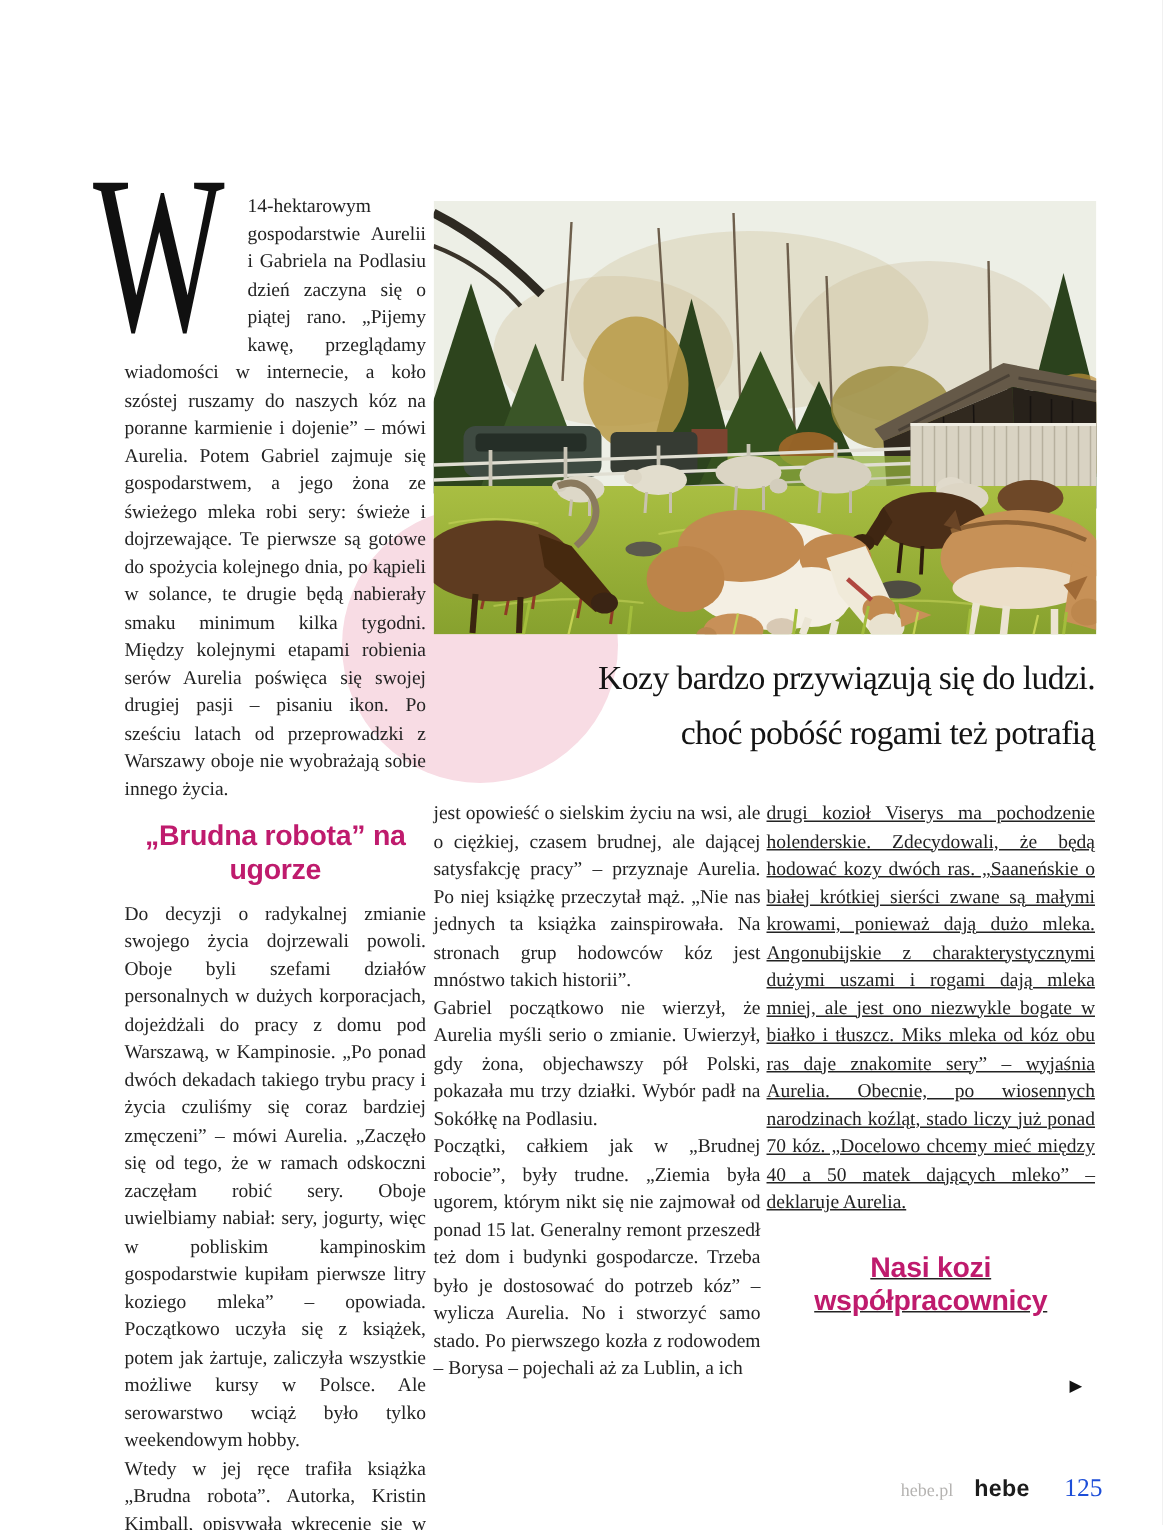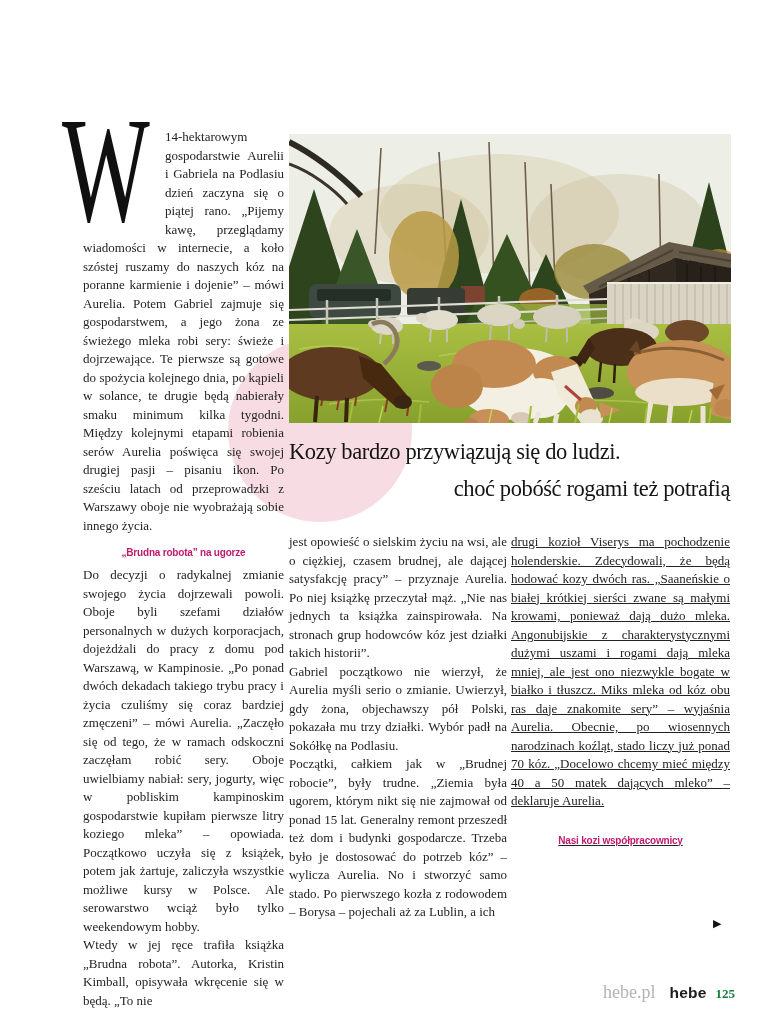--- a/index.html
+++ b/index.html
@@ -20,35 +20,35 @@
     z-index:2;overflow:hidden;
   }
   .photo svg{display:block;width:100%;height:100%;}
   
   .quote{
     position:absolute;left:289px;top:433px;width:441px;z-index:3;
     font-family:"Liberation Serif", serif;font-size:22.5px;
     letter-spacing:-0.4px;color:#141414;
   }
   .quote .ql{display:block;height:37px;line-height:37px;white-space:nowrap;}
-  .quote .ql1{text-align:left;}
+  .quote .ql1{text-align:right;}
   .quote .ql2{text-align:left;}
   .quote .ql3{text-align:right;}
   
   .col{
     position:absolute;top:533px;z-index:3;
     font-size:13px;line-height:18.5px;text-align:justify;
   }
   #col1{left:83px;top:128px;width:201px;}
   #col2{left:289px;width:218px;}
   #col3{left:511px;width:219px;text-decoration:underline;}
   .col p{margin:0;}
   .heading{
     font-family:"Liberation Sans", sans-serif;font-weight:bold;
-    font-size:10px;line-height:1.2;color:#bf1b6d;text-align:center;
+    font-size:19px;line-height:1.2;color:#bf1b6d;text-align:center;
     letter-spacing:-0.2px;margin:12px 0 7px 0;
   }
   #col3 .heading{margin-top:24px;}
   
   .drop-cap{
     float:left;width:97px;height:93px;margin:0 6px 0 -21px;position:relative;
   }
   .drop-cap .glyph{
     position:absolute;left:0;top:-33px;font-size:150px;line-height:1;
     font-family:"Liberation Serif", serif;color:#101010;
@@ -57,27 +57,27 @@
   
   .continuation{
     position:absolute;left:713px;top:917px;z-index:3;
     font-family:"DejaVu Sans", sans-serif;font-size:11px;color:#111;
   }
   
   .footer{
     position:absolute;right:40px;top:982px;z-index:3;
     display:flex;align-items:baseline;gap:14px;
   }
-  .footer .site{color:#b5b3b1;font-size:18px;}
-  .footer .brandwrap{display:flex;align-items:baseline;gap:9px;}
+  .footer .site{color:#b5b3b1;font-size:12px;}
+  .footer .brandwrap{display:flex;align-items:baseline;gap:23px;}
   .footer .brand{
     font-family:"Liberation Sans", sans-serif;font-weight:bold;
     font-size:15.5px;color:#1c1c1c;letter-spacing:0.2px;
   }
-  .footer .pageno{font-size:13px;color:#15803d;font-weight:bold;}
+  .footer .pageno{font-size:17px;color:#1d4ed8;}
 </style>
 </head>
 <body>
 
 <div id="page">
 
   <div class="pink-circle"></div>
 
   <div class="photo">
     <svg viewBox="0 0 442 289" preserveAspectRatio="none">
@@ -311,21 +311,21 @@
           <span class="glyph">W</span>
         </span>
       <span>14-hektarowym gospodarstwie Aurelii i Gabriela na Podlasiu dzień zaczyna się o piątej rano. „Pijemy kawę, przeglądamy wiadomości w internecie, a koło szóstej ruszamy do naszych kóz na poranne karmienie i dojenie” – mówi Aurelia. Potem Gabriel zajmuje się gospodarstwem, a jego żona ze świeżego mleka robi sery: świeże i dojrzewające. Te pierwsze są gotowe do spożycia kolejnego dnia, po kąpieli w solance, te drugie będą nabierały smaku minimum kilka tygodni. Między kolejnymi etapami robienia serów Aurelia poświęca się swojej drugiej pasji – pisaniu ikon. Po sześciu latach od przeprowadzki z Warszawy oboje nie wyobrażają sobie innego życia.</span>
     </p>
     <div class="heading">„Brudna robota” na ugorze</div>
     <p>Do decyzji o radykalnej zmianie swojego życia dojrzewali powoli. Oboje byli szefami działów personalnych w dużych korporacjach, dojeżdżali do pracy z domu pod Warszawą, w Kampinosie. „Po ponad dwóch dekadach takiego trybu pracy i życia czuliśmy się coraz bardziej zmęczeni” – mówi Aurelia. „Zaczęło się od tego, że w ramach odskoczni zaczęłam robić sery. Oboje uwielbiamy nabiał: sery, jogurty, więc w pobliskim kampinoskim gospodarstwie kupiłam pierwsze litry koziego mleka” – opowiada. Początkowo uczyła się z książek, potem jak żartuje, zaliczyła wszystkie możliwe kursy w Polsce. Ale serowarstwo wciąż było tylko weekendowym hobby.</p>
     <p>Wtedy w jej ręce trafiła książka „Brudna robota”. Autorka, Kristin Kimball, opisywała wkręcenie się w będą. „To nie</p>
   </div>
 
   <div class="col" id="col2">
-    <p>jest opowieść o sielskim życiu na wsi, ale o ciężkiej, czasem brudnej, ale dającej satysfakcję pracy” – przyznaje Aurelia. Po niej książkę przeczytał mąż. „Nie nas jednych ta książka zainspirowała. Na stronach grup hodowców kóz jest działki takich historii”.</p>
+    <p>jest opowieść o sielskim życiu na wsi, ale o ciężkiej, czasem brudnej, ale dającej satysfakcję pracy” – przyznaje Aurelia. Po niej książkę przeczytał mąż. „Nie nas jednych ta książka zainspirowała. Na stronach grup hodowców kóz jest mnóstwo takich historii”.</p>
     <p>Gabriel początkowo nie wierzył, że Aurelia myśli serio o zmianie. Uwierzył, gdy żona, objechawszy pół Polski, pokazała mu trzy działki. Wybór padł na Sokółkę na Podlasiu.</p>
     <p>Początki, całkiem jak w „Brudnej robocie”, były trudne. „Ziemia była ugorem, którym nikt się nie zajmował od ponad 15 lat. Generalny remont przeszedł też dom i budynki gospodarcze. Trzeba było je dostosować do potrzeb kóz” – wylicza Aurelia. No i stworzyć samo stado. Po pierwszego kozła z rodowodem – Borysa – pojechali aż za Lublin, a ich</p>
   </div>
 
   <div class="col" id="col3">
     <p>drugi kozioł Viserys ma pochodzenie holenderskie. Zdecydowali, że będą hodować kozy dwóch ras. „Saaneńskie o białej krótkiej sierści zwane są małymi krowami, ponieważ dają dużo mleka. Angonubijskie z charakterystycznymi dużymi uszami i rogami dają mleka mniej, ale jest ono niezwykle bogate w białko i tłuszcz. Miks mleka od kóz obu ras daje znakomite sery” – wyjaśnia Aurelia. Obecnie, po wiosennych narodzinach koźląt, stado liczy już ponad 70 kóz. „Docelowo chcemy mieć między 40 a 50 matek dających mleko” – deklaruje Aurelia.</p>
     <div class="heading">Nasi kozi współpracownicy</div>
   </div>
 
   <div class="continuation">▶</div>

